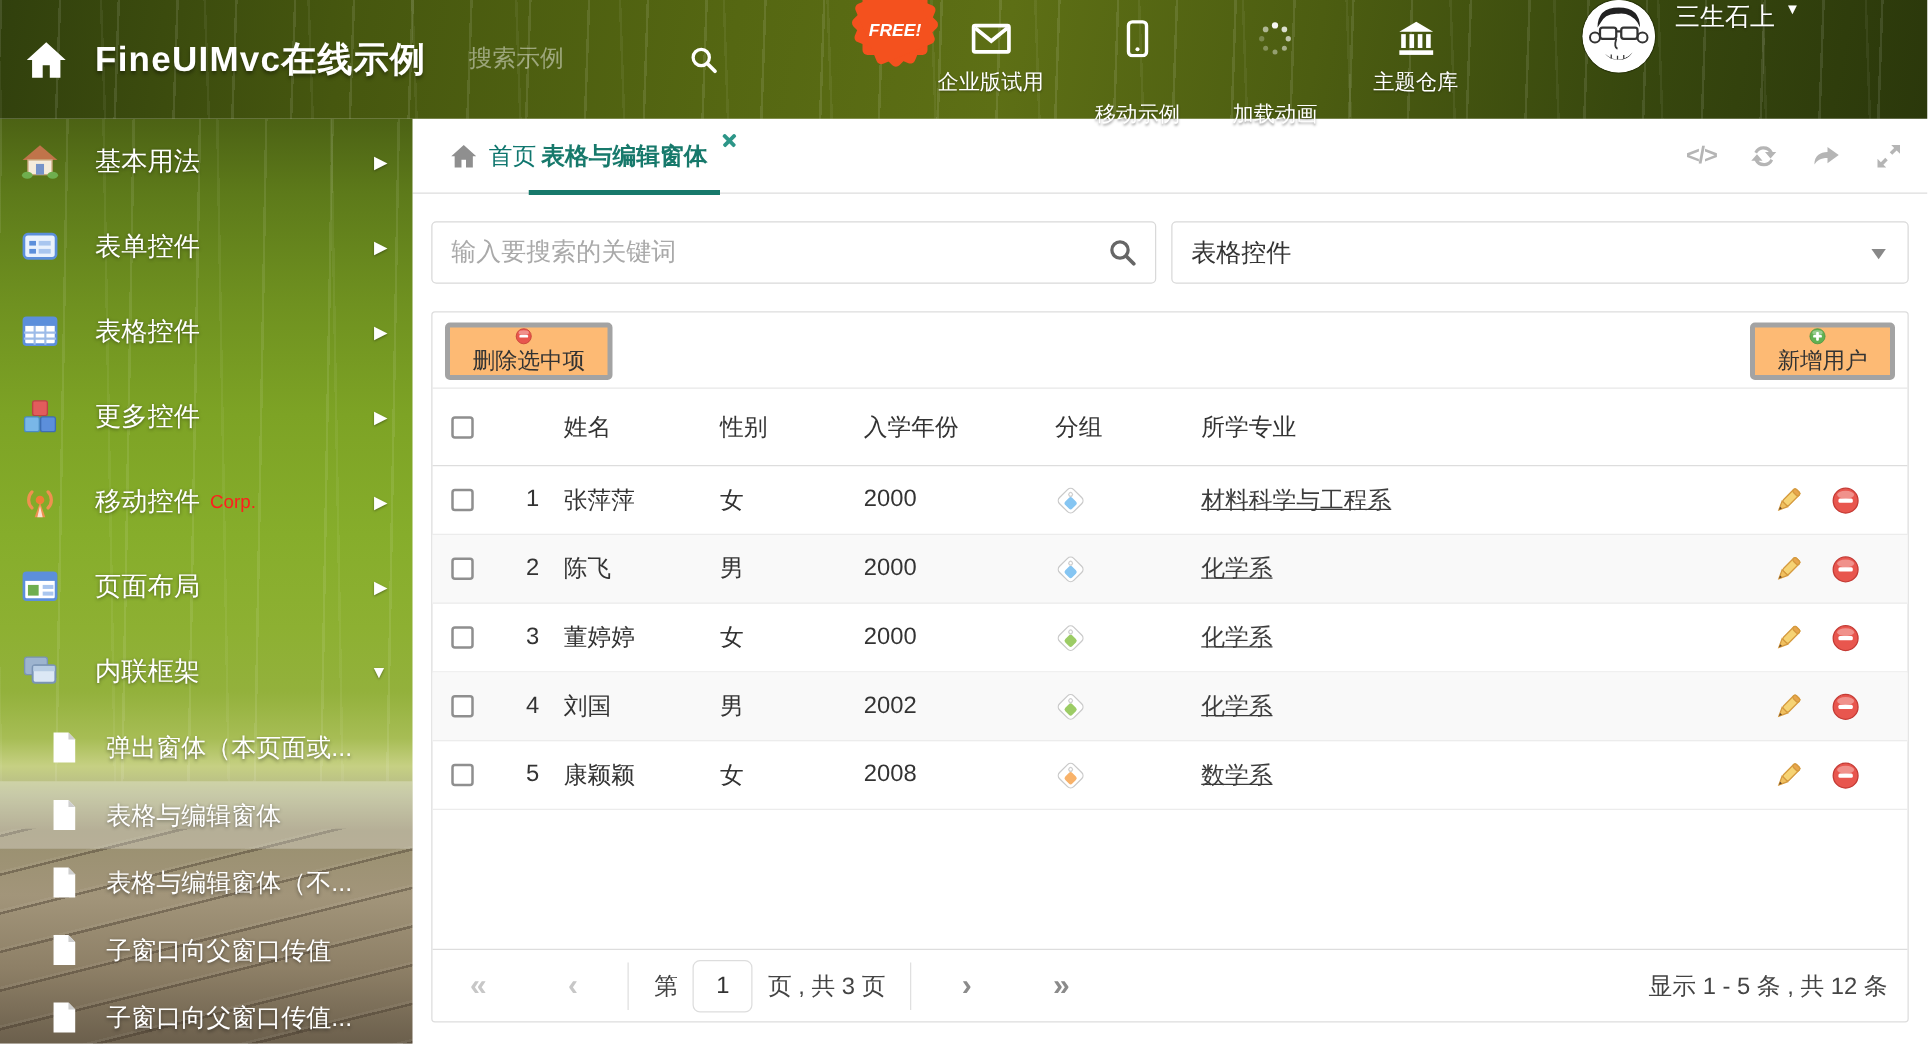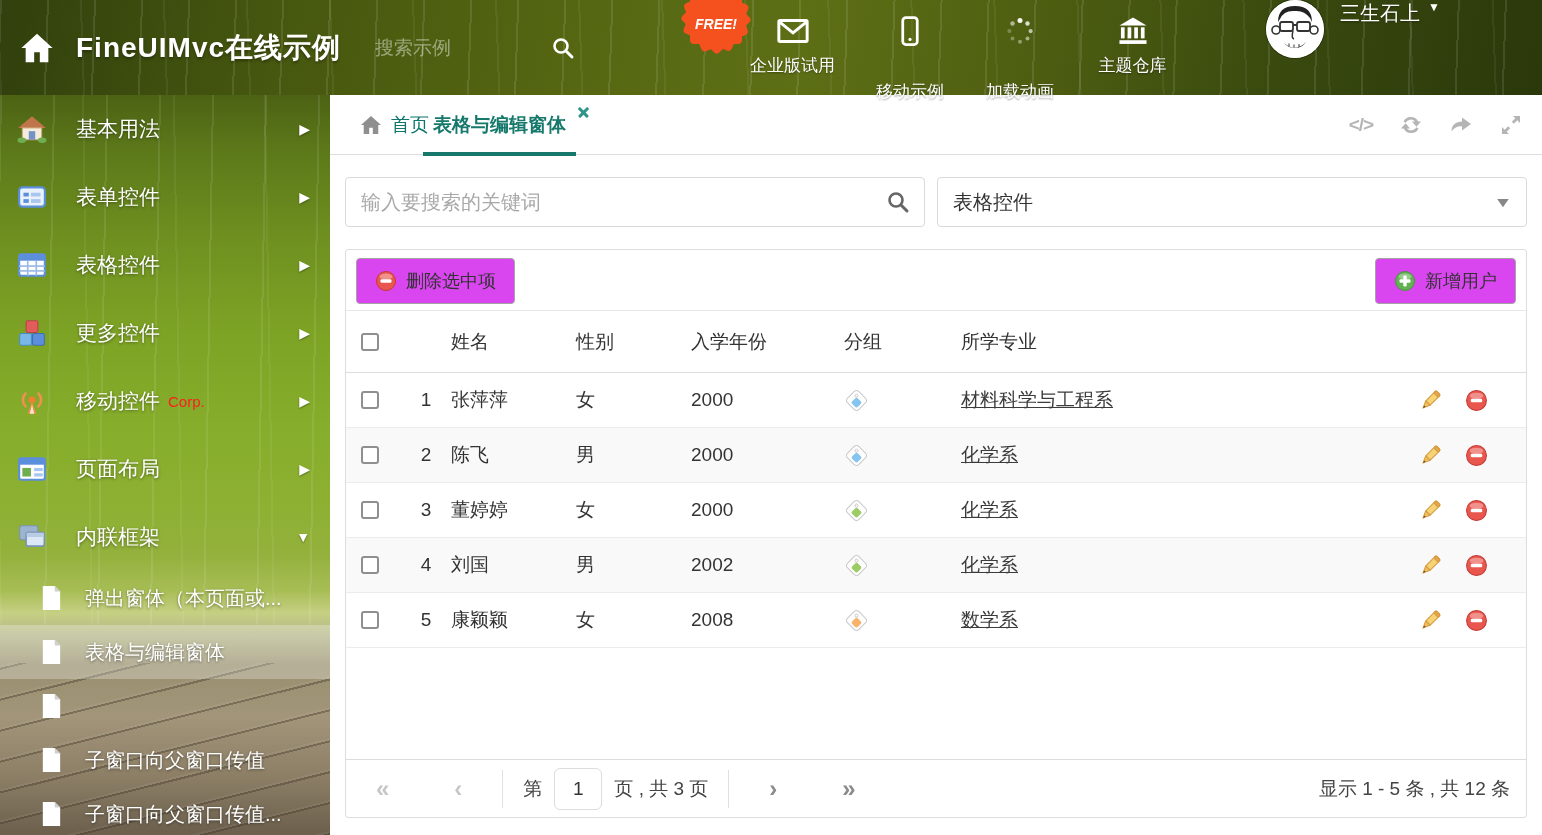--- a/index.html
+++ b/index.html
@@ -97,21 +97,21 @@
   .search-box { width:580px; height:50px; border:1px solid #d9d9d9; border-radius:4px; display:flex; align-items:center; background:#fff; }
   .search-box input { flex:1; border:none; outline:none; font-size:20px; color:#333; padding:0 15px; background:transparent; }
   .search-box input::placeholder { color:#a9a9a9; }
   .search-box .mag2 { width:24px; height:24px; margin-right:14px; flex:none; cursor:pointer; }
   .dropdown { margin-left:12px; flex:1; height:50px; border:1px solid #d9d9d9; border-radius:4px; display:flex; align-items:center; background:#fff; cursor:pointer; }
   .dropdown .dval { flex:1; font-size:20px; color:#333; padding:0 15px; }
   .dropdown .dcaret { margin-right:16px; color:#888; font-size:14px; transform:scaleX(1.4); }
 
   .grid-panel { position:absolute; left:15px; right:15px; top:154px; bottom:17px; border:1px solid #ddd; border-radius:3px; background:#fff; }
   .g-toolbar { position:relative; height:61px; border-bottom:1px solid #e8e8e8; }
-  .btn { position:absolute; top:8px; height:46px; background:#d946ef; border:1px solid #a3a3a3; border-radius:4px; display:flex; align-items:center; padding:0 18px; font-size:18px; color:#333; cursor:pointer; }
+  .btn { position:absolute; top:8px; height:46px; background:#fdba74; border:4px solid #a3a3a3; border-radius:4px; display:flex; align-items:center; padding:0 18px; font-size:18px; color:#333; cursor:pointer;flex-direction:column; }
   .btn .bicon { width:22px; height:22px; margin-right:9px; }
   .btn-delete { left:10px; }
   .btn-add { right:10px; }
 
   .g-header { height:62px; display:flex; align-items:center; border-bottom:1px solid #ddd; font-size:19px; color:#333; }
   .g-row { height:55px; display:flex; align-items:center; border-bottom:1px solid #ececec; font-size:19px; color:#333; }
   .g-row.alt { background:#f9f9f9; }
   .col-check { width:60px; flex:none; display:flex; align-items:center; }
   .checkbox { width:18px; height:18px; margin-left:15px; border:2px solid #8f8f8f; border-radius:3px; background:#fff; cursor:pointer; }
   .col-num { width:40px; flex:none; text-align:center; }
@@ -328,20 +328,21 @@
           <path d="M2 1h11l5 5v17H2z" fill="#fff"></path>
           <path d="M13 1l5 5h-5z" fill="#cfcfcf"></path>
         </svg>
         <span class="slabel">表格与编辑窗体</span>
       </div>
       <div class="submenu-item">
         <svg class="sicon" viewBox="0 0 20 24">
           <path d="M2 1h11l5 5v17H2z" fill="#fff"></path>
           <path d="M13 1l5 5h-5z" fill="#cfcfcf"></path>
         </svg>
+        <span class="slabel">表格与编辑窗体（不...</span>
       </div>
       <div class="submenu-item">
         <svg class="sicon" viewBox="0 0 20 24">
           <path d="M2 1h11l5 5v17H2z" fill="#fff"></path>
           <path d="M13 1l5 5h-5z" fill="#cfcfcf"></path>
         </svg>
         <span class="slabel">子窗口向父窗口传值</span>
       </div>
       <div class="submenu-item">
         <svg class="sicon" viewBox="0 0 20 24">

